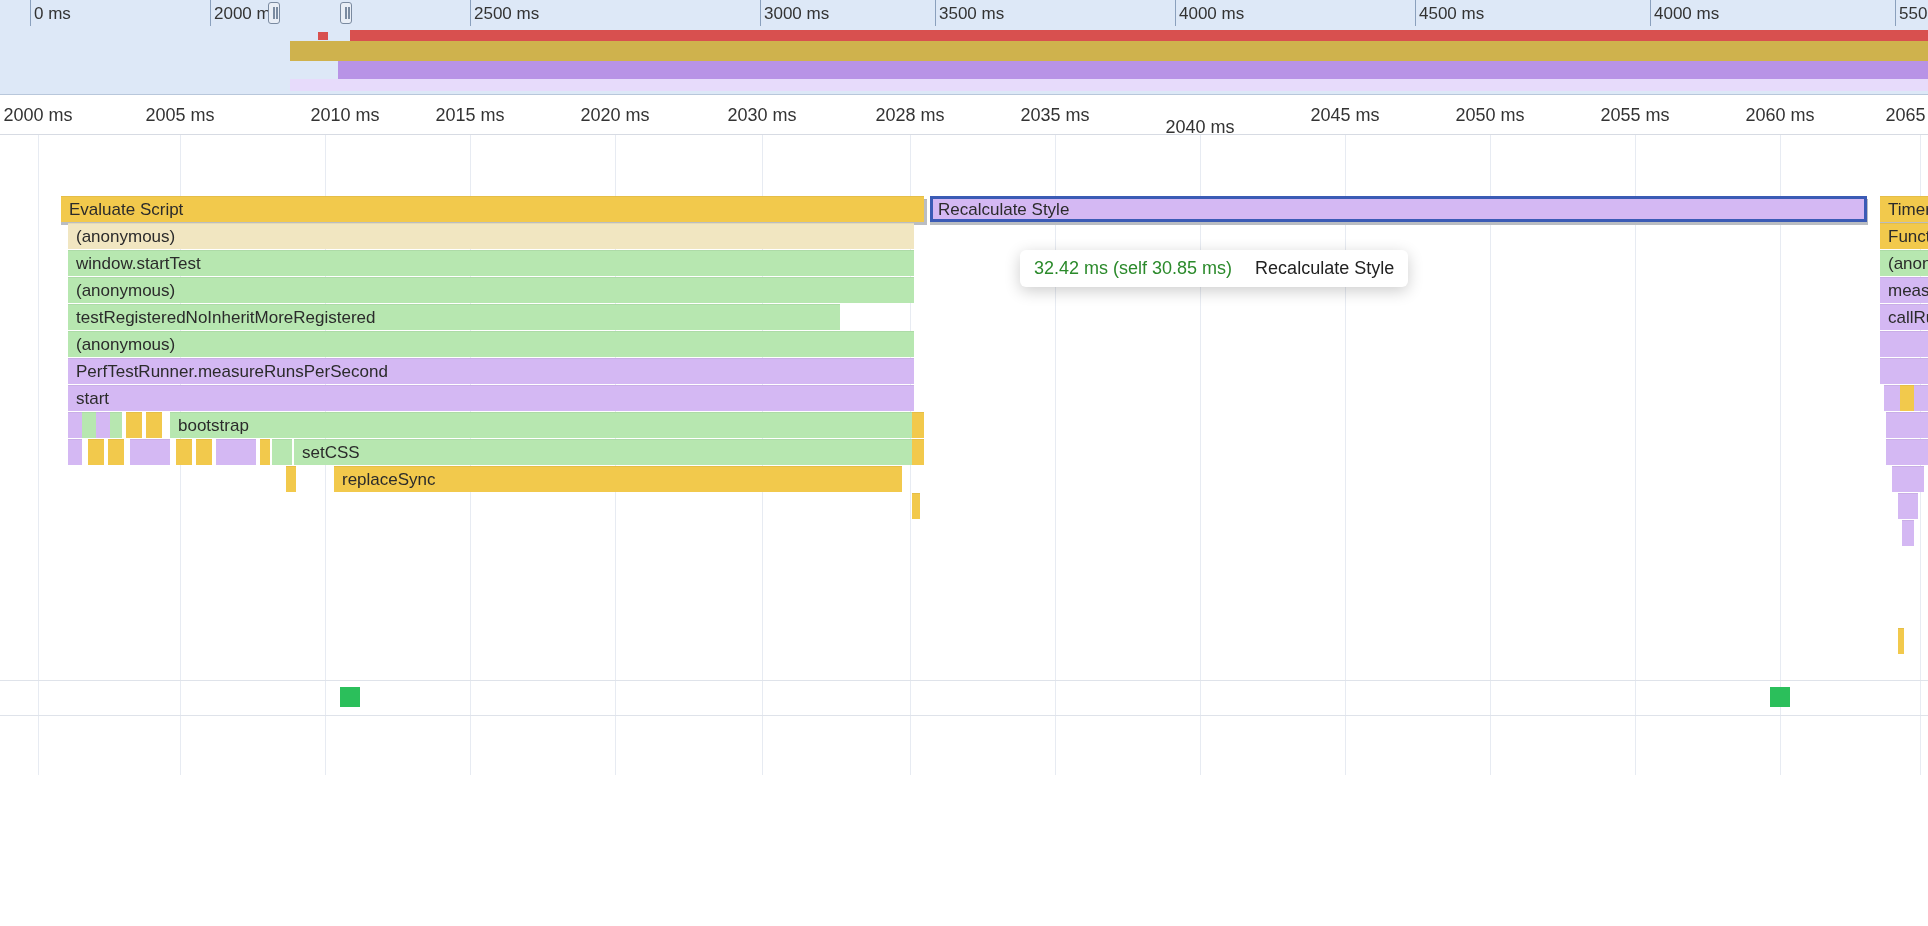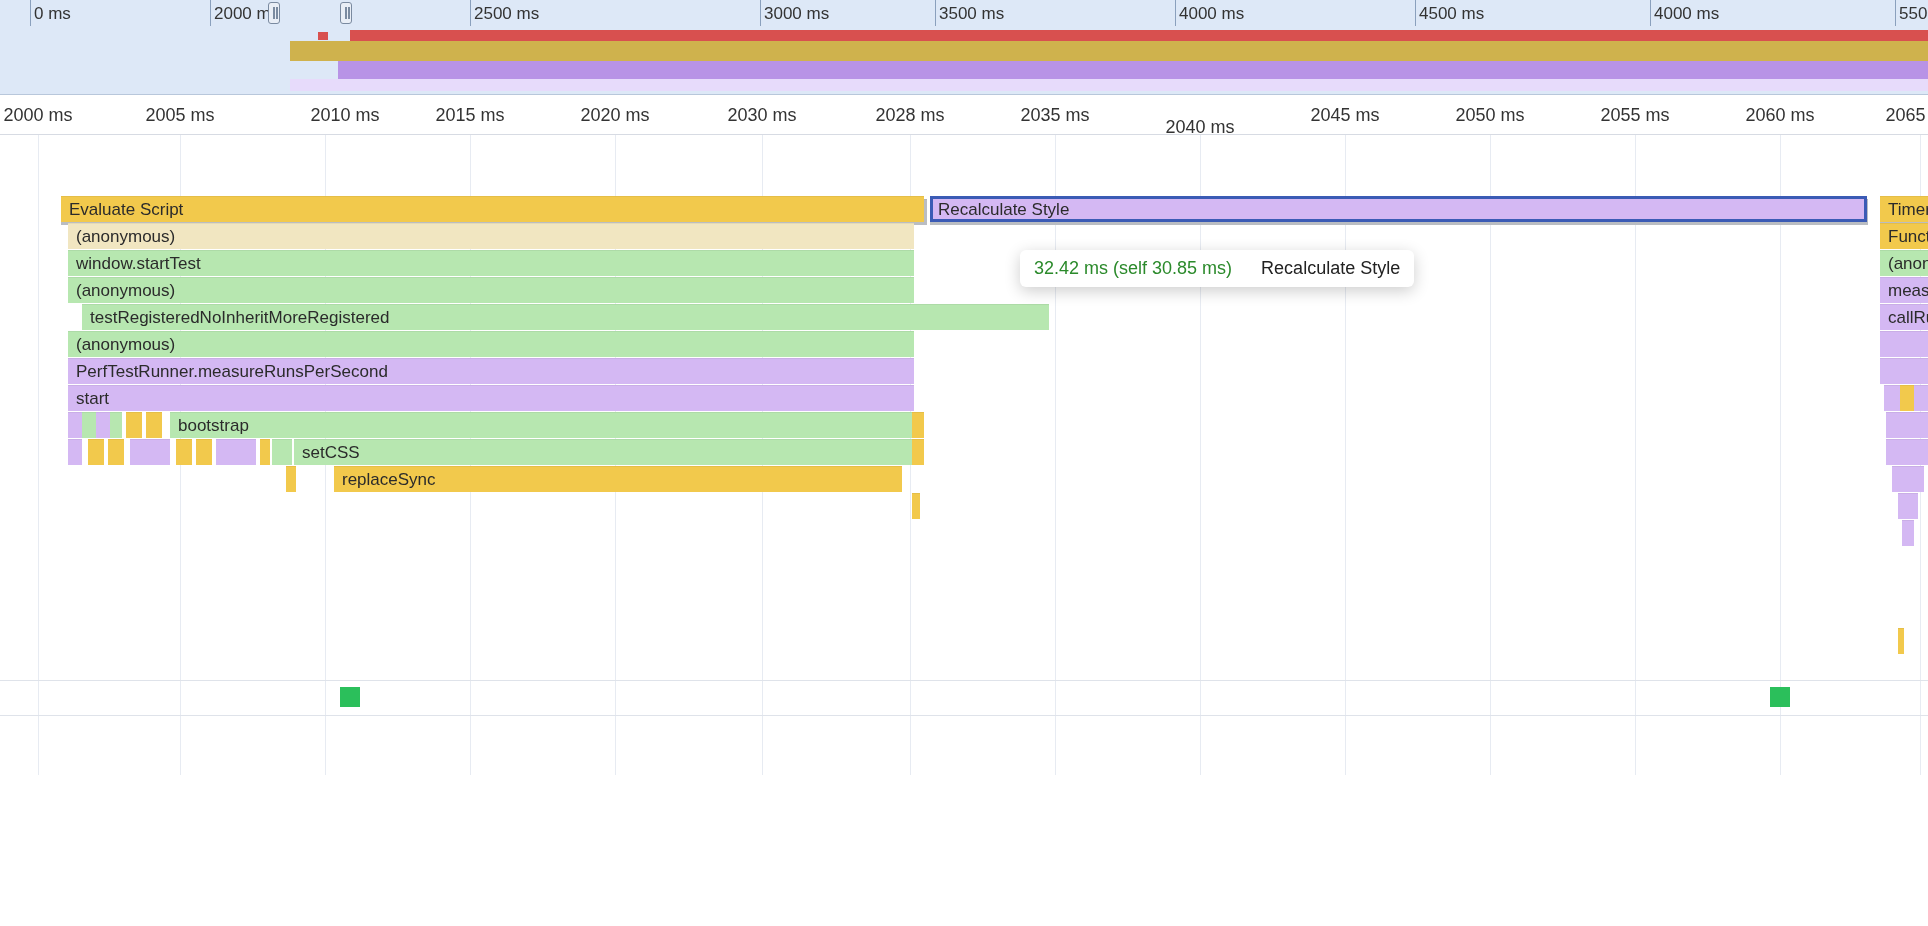--- a/index.html
+++ b/index.html
@@ -102,21 +102,21 @@
   
   .tooltip {
     position: absolute;
     background: #fff;
     border-radius: 6px;
     padding: 8px 14px;
     font-size: 18px;
     box-shadow: 0 4px 16px rgba(0,0,0,0.2);
     white-space: nowrap;
   }
-  .tooltip .timing { color: #2b8a2b; font-weight: 500; margin-right: 24px; }
+  .tooltip .timing { color: #2b8a2b; font-weight: 500; margin-right: 18px; }
 
   .trackline {
     position: absolute;
     left: 0; right: 0;
     height: 1px;
     background: #dfe3ea;
   }
 </style>
 </head>
 <body>
@@ -190,21 +190,21 @@
       <div class="gridline" style="left: 1635px;"></div>
       <div class="gridline" style="left: 1780px;"></div>
       <div class="gridline" style="left: 1920px;"></div>
     </div>
   <div id="flame-rows">
       <div class="row task" style="left: 61px; width: 866px; top: 34px;">Task</div>
       <div class="row scripting" style="left: 61px; width: 853px; top: 61px;">Evaluate Script</div>
       <div class="row cream" style="left: 68px; width: 846px; top: 88px;">(anonymous)</div>
       <div class="row jsgreen" style="left: 68px; width: 846px; top: 115px;">window.startTest</div>
       <div class="row jsgreen" style="left: 68px; width: 846px; top: 142px;">(anonymous)</div>
-      <div class="row jsgreen" style="left: 82px; width: 967px; top: 169px;">testRegisteredNoInheritMoreRegistered</div>
+      <div class="row jsgreen" style="left: 68px; width: 772px; top: 169px;">testRegisteredNoInheritMoreRegistered</div>
       <div class="row jsgreen" style="left: 68px; width: 846px; top: 196px;">(anonymous)</div>
       <div class="row rendering" style="left: 68px; width: 846px; top: 223px;">PerfTestRunner.measureRunsPerSecond</div>
       <div class="row rendering" style="left: 68px; width: 846px; top: 250px;">start</div>
       <div class="row jsgreen" style="left: 170px; width: 744px; top: 277px;">bootstrap</div>
       <div class="row jsgreen" style="left: 294px; width: 620px; top: 304px;">setCSS</div>
       <div class="row scripting" style="left: 334px; width: 568px; top: 331px;">replaceSync</div>
       <div class="row rendering tiny" style="left: 68px; width: 14px; top: 277px;"></div>
       <div class="row jsgreen tiny" style="left: 82px; width: 14px; top: 277px;"></div>
       <div class="row rendering tiny" style="left: 96px; width: 14px; top: 277px;"></div>
       <div class="row jsgreen tiny" style="left: 110px; width: 12px; top: 277px;"></div>

